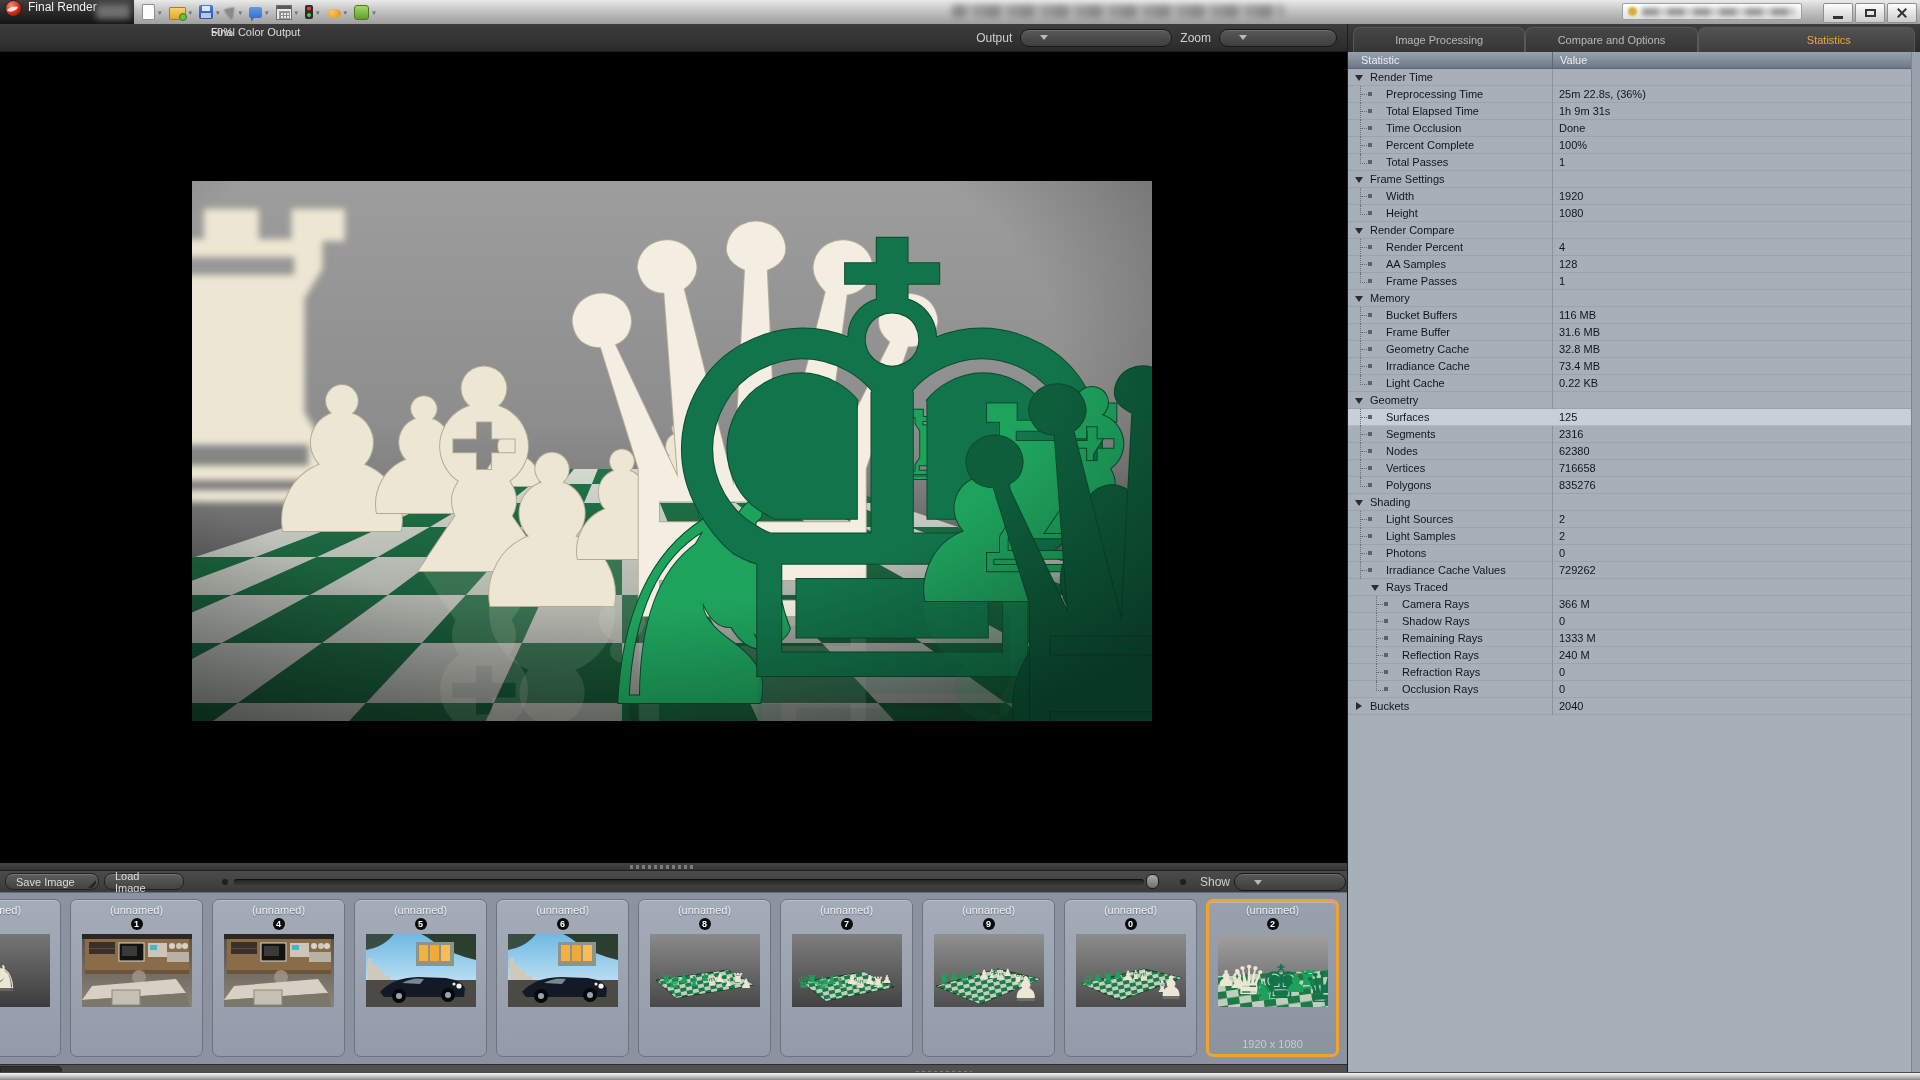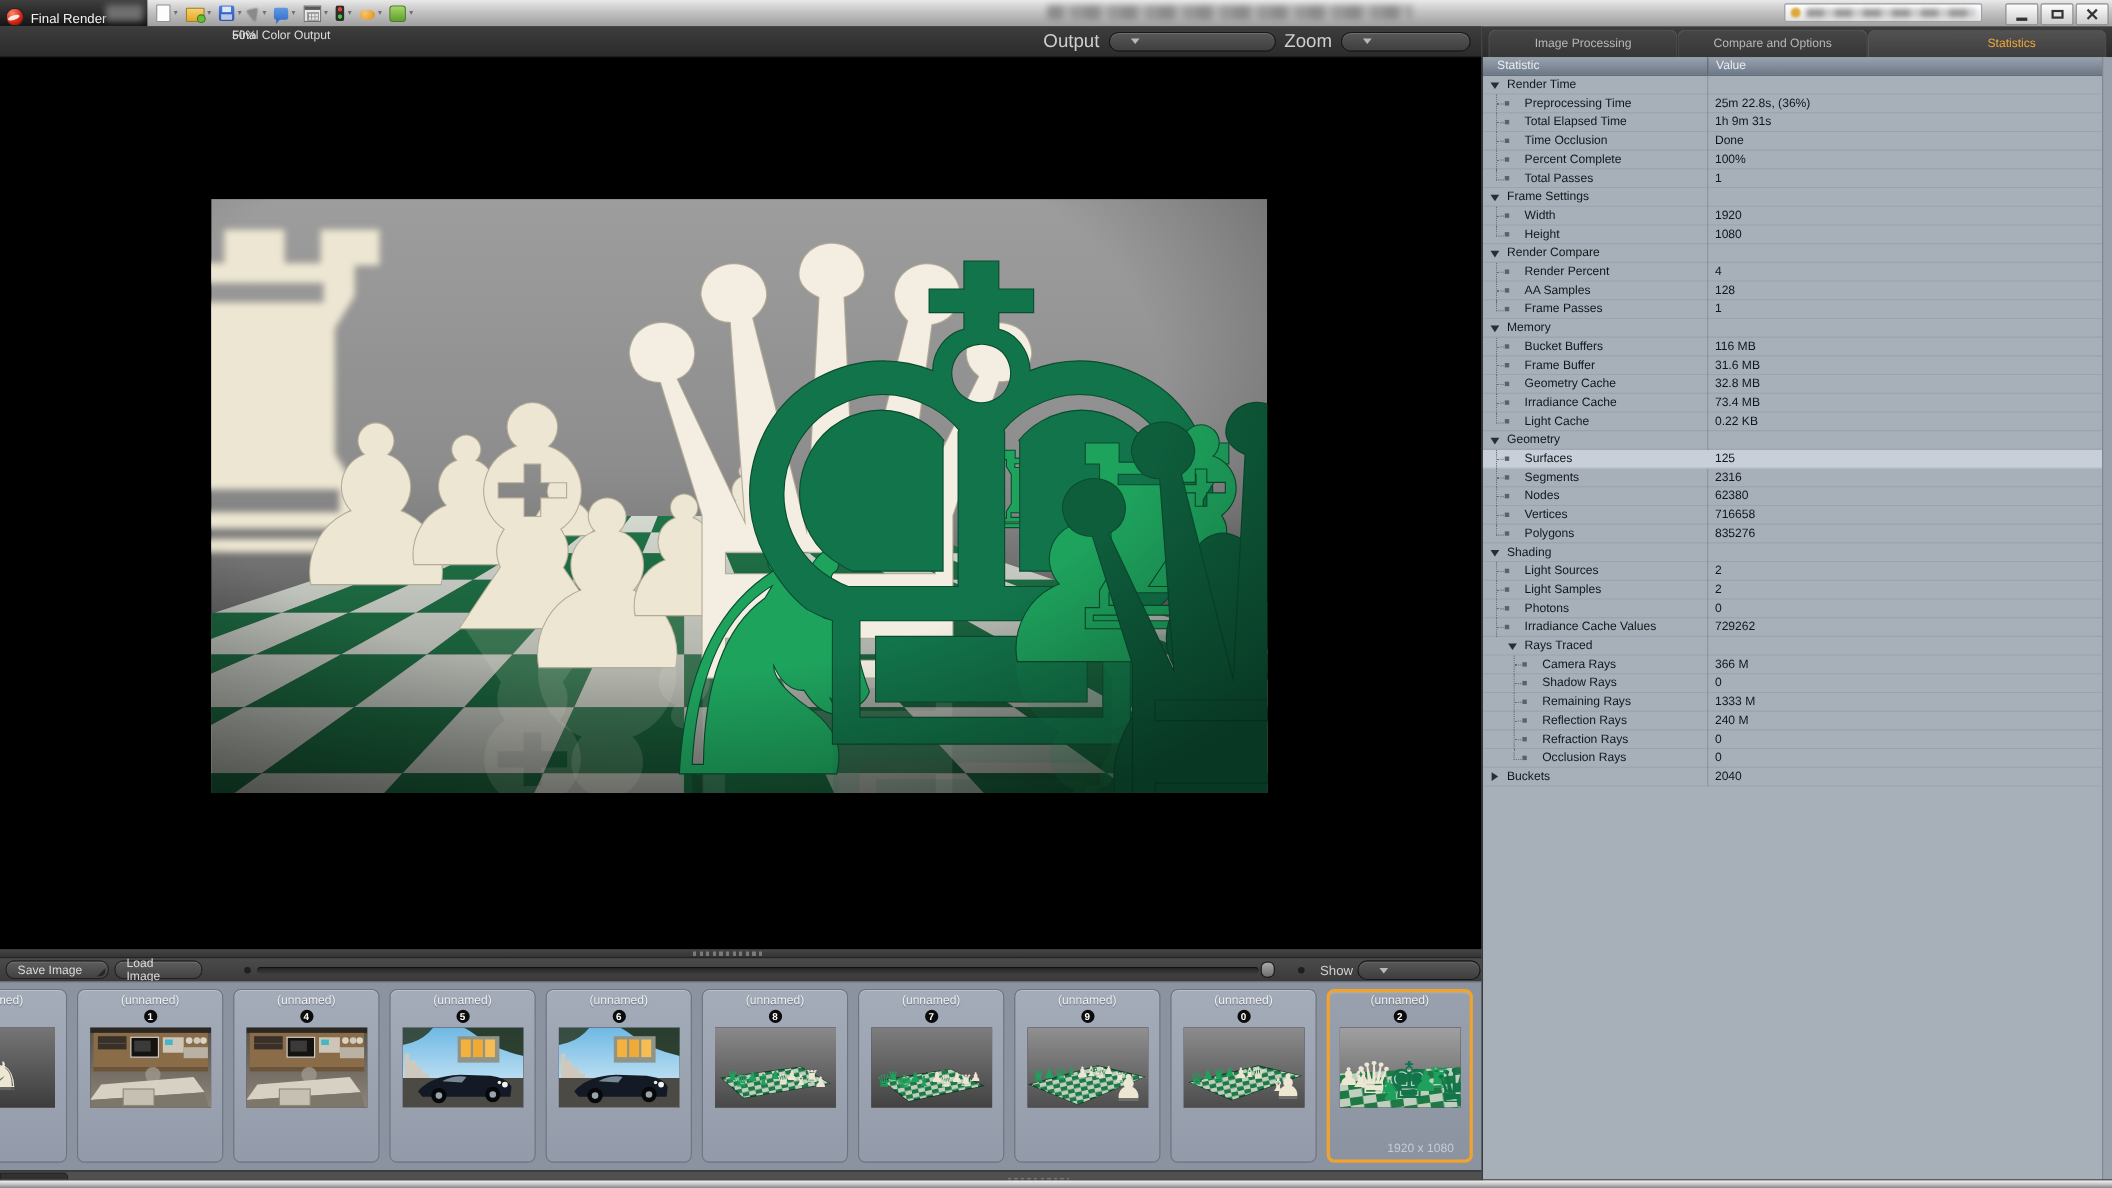--- a/index.html
+++ b/index.html
@@ -3,21 +3,21 @@
 <meta charset="utf-8">
 <style>
   html,body{margin:0;padding:0;background:#3a3a3a;}
   #wrap{position:relative;width:1920px;height:1080px;overflow:hidden;background:#2f2f2f;
         font-family:"Liberation Sans",sans-serif;-webkit-font-smoothing:antialiased;}
 
   
   .titlebar{position:absolute;left:0;top:0;width:100%;height:24px;
     background:linear-gradient(#e9e9e9,#c3c3c3 45%,#9f9f9f);}
   .tb-left{position:absolute;left:0;top:0;width:134px;height:100%;
-    background:linear-gradient(#3f3f3f,#141414);display:flex;align-items:flex-end;}
+    background:linear-gradient(#3f3f3f,#141414);display:flex;align-items:flex-start;}
   .app-logo{width:15px;height:15px;border-radius:50%;margin:0 6px 0 5px;position:relative;
     background:radial-gradient(circle at 35% 30%,#ff8a70,#d42815 55%,#6e0a05);border:1px solid #222;flex:none;}
   .app-logo::after{content:'';position:absolute;left:1px;top:6px;width:11px;height:4px;border-radius:50%;
     background:rgba(255,255,255,.85);transform:rotate(-18deg);}
   .app-title{color:#f2f2f2;font-size:12px;white-space:nowrap;}
   .tb-blur{position:absolute;left:96px;top:4px;width:34px;height:15px;background:#6f6f6f;
     filter:blur(3px);border-radius:2px;}
   .tb-tools{position:absolute;left:142px;top:0;height:100%;display:flex;align-items:center;gap:7px;}
   .ticon-wrap{display:flex;align-items:center;gap:3px;}
   .tiny-arrow{font-size:7px;color:#6e6e6e;line-height:1;}
@@ -64,21 +64,21 @@
   .gl-max{width:9px;height:8px;border:2px solid #333;box-sizing:border-box;width:11px;}
   .gl-close{position:relative;width:12px;height:12px;}
   .gl-close::before,.gl-close::after{content:'';position:absolute;left:5px;top:0;width:2px;height:12px;background:#333;}
   .gl-close::before{transform:rotate(45deg);}  .gl-close::after{transform:rotate(-45deg);}
 
   
   .main{position:absolute;top:24px;left:0;width:1347px;bottom:0;display:flex;flex-direction:column;}
   .vp-toolbar{height:28px;flex:none;background:linear-gradient(#3d3d3d,#2b2b2b);
      display:flex;align-items:center;justify-content:flex-end;gap:8px;padding-right:10px;
      border-bottom:1px solid #1b1b1b;box-sizing:border-box;}
-  .ddlabel{color:#cfcfcf;font-size:17px;}
+  .ddlabel{color:#cfcfcf;font-size:12px;}
   .dd{height:18px;border-radius:9px;background:linear-gradient(#585858,#3e3e3e);border:1px solid #181818;
      display:flex;align-items:center;padding:0 9px;color:#dcdcdc;font-size:11px;box-sizing:border-box;
      box-shadow:inset 0 1px 0 rgba(255,255,255,.14);}
   .dd .val{flex:1;white-space:nowrap;}
   .dd-arrow{width:0;height:0;border-left:4px solid transparent;border-right:4px solid transparent;
      border-top:5px solid #b9b9b9;margin-left:10px;flex:none;}
   .dd-output{width:152px;}  .dd-zoom{width:118px;}
   .viewport{flex:1;background:#000;position:relative;overflow:hidden;}
   .render{position:absolute;left:192px;top:129px;width:960px;height:540px;}
   .render svg{display:block;}
@@ -109,21 +109,21 @@
   .card{position:absolute;top:6px;width:133px;height:158px;border-radius:7px;box-sizing:border-box;
      background:linear-gradient(#a4acb9,#939baa);border:1px solid #6c7480;
      box-shadow:inset 0 1px 0 rgba(255,255,255,.25);}
   .card.sel{border:3px solid #f0a32e;background:linear-gradient(#99a1ae,#8b93a0);}
   .card-label{margin-top:4px;text-align:center;font-size:11px;color:#eef1f5;
      text-shadow:0 1px 1px rgba(0,0,0,.4);}
   .card.sel .card-label{margin-top:2px;}
   .badge{width:12px;height:12px;border-radius:50%;background:#0b0b0b;color:#fff;font-size:9px;
      font-weight:bold;line-height:12px;text-align:center;margin:2px auto 0;}
   .imgbox{width:110px;height:73px;margin:4px auto 0;overflow:hidden;background:#4a4a4a;}
-  .size-label{position:absolute;bottom:4px;width:100%;text-align:center;font-size:11px;color:#c6cbd4;padding-left:19px;}
+  .size-label{position:absolute;bottom:4px;width:100%;text-align:center;font-size:11px;color:#c6cbd4;}
 
   .hscroll{height:16px;flex:none;background:#505050;border-top:1px solid #2d2d2d;
      position:relative;box-sizing:border-box;}
   .hthumb{position:absolute;left:0;top:1px;width:62px;height:13px;background:#313131;
      border:1px solid #242424;border-radius:0 4px 4px 0;box-sizing:border-box;}
   .grip2{position:absolute;left:916px;top:6px;width:56px;height:3px;opacity:.6;
      background:repeating-linear-gradient(90deg,#9c9c9c 0 3px,transparent 3px 6px);}
 
   
   .right{position:absolute;top:24px;right:0;width:573px;bottom:0;background:#a7afb9;

